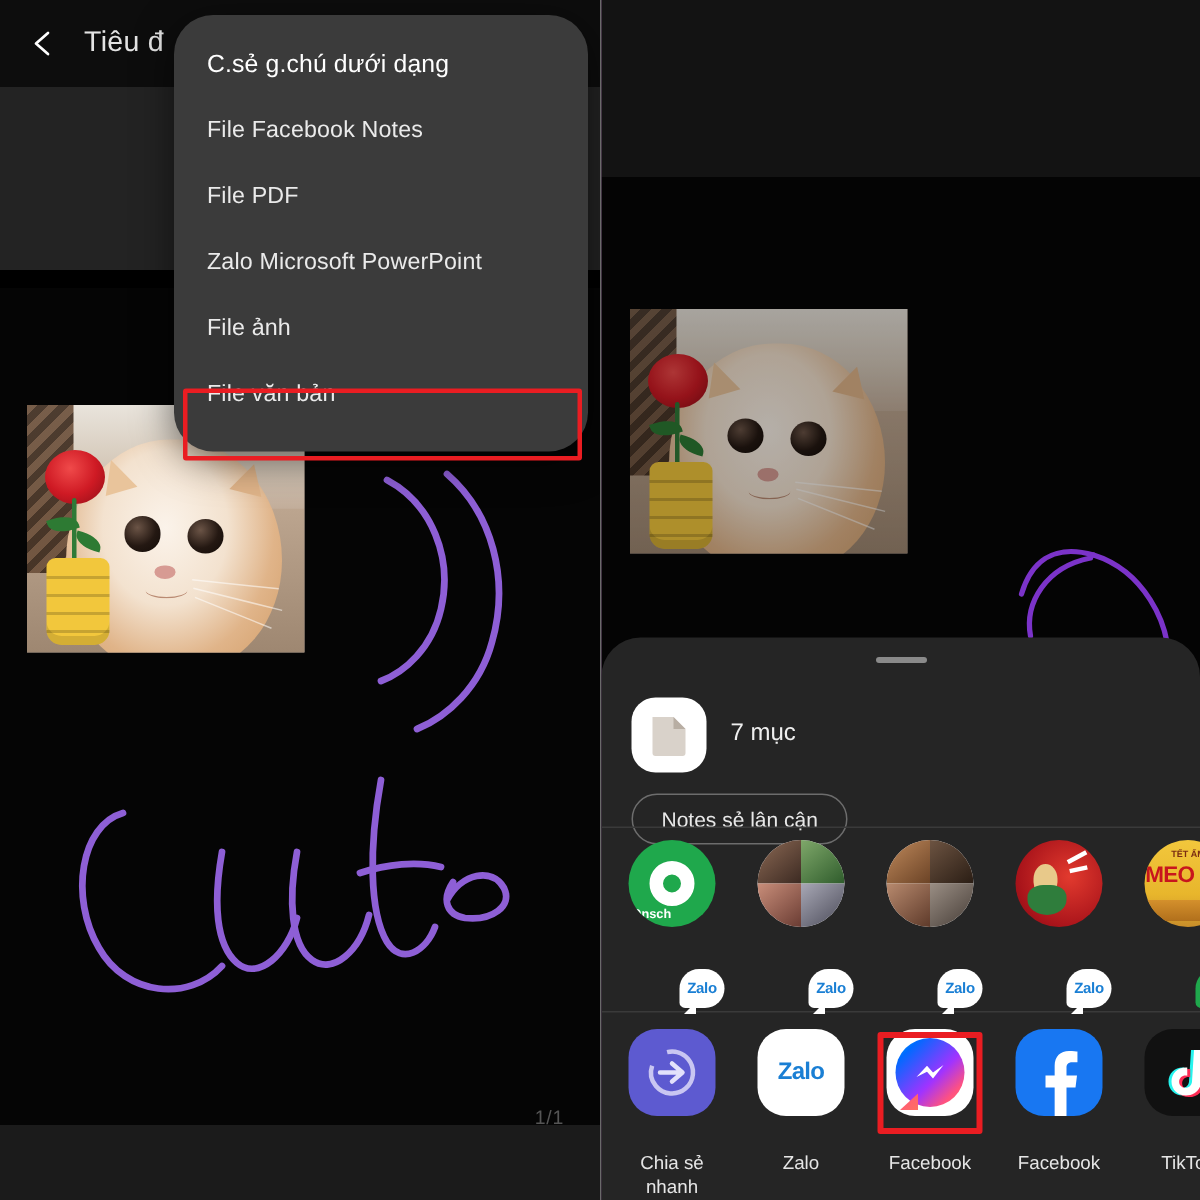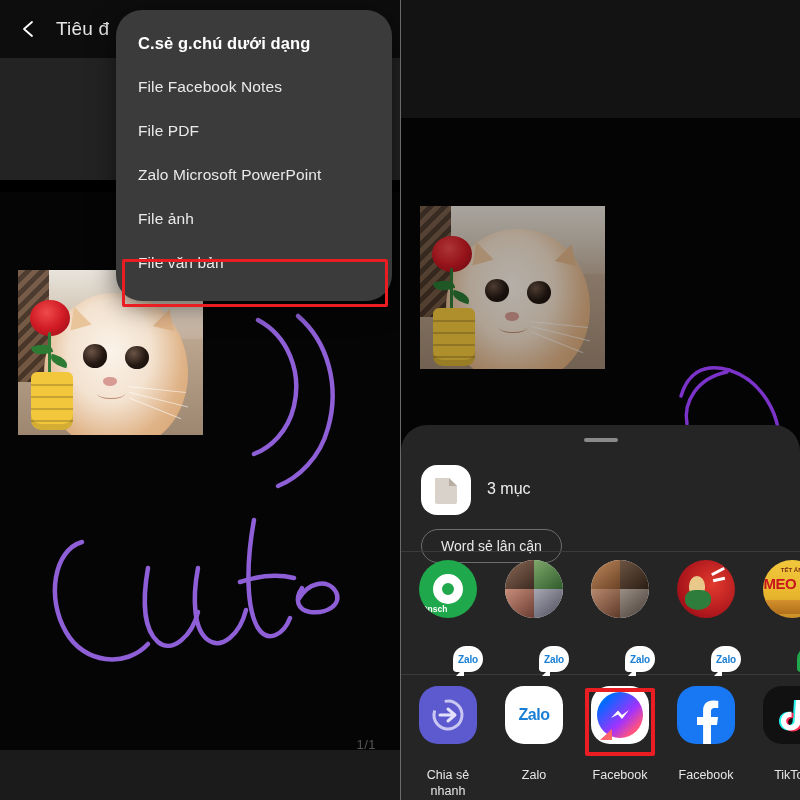--- a/index.html
+++ b/index.html
@@ -82,21 +82,21 @@
   
   .ink { position:absolute; pointer-events:none; }
 
   
   .menu {
     position: absolute; left: 116px; top: 10px; width: 276px;
     background: #3b3b3b; border-radius: 26px; padding: 14px 0 16px 0;
     box-shadow: 0 6px 26px rgba(0,0,0,.55); z-index: 40;
   }
   .menu-title {
-    color: #fff; font-size: 16.5px; font-weight: bold; padding: 10px 22px 12px 22px;
+    color: #fff; font-size: 16.5px; font-weight: normal; padding: 10px 22px 12px 22px;
     letter-spacing: .1px;
   }
   .menu-item {
     color: #eaeaea; font-size: 15.5px; padding: 13px 22px; letter-spacing: .1px;
   }
   .menu-item.highlighted { position: relative; }
   .menu-hl-box {
     position: absolute; left: 6px; top: 249px; width: 266px; height: 48px;
     border: 3px solid #ea1d22; border-radius: 2px; z-index: 45; pointer-events:none;
   }
@@ -290,23 +290,23 @@
     <div class="sheet">
       <div class="grab"></div>
 
       <div class="sheet-head">
         <div class="file-chip">
           <svg width="26" height="30" viewBox="0 0 26 30">
             <path d="M2 3 h14 l8 8 v16 a2 2 0 0 1 -2 2 H4 a2 2 0 0 1 -2 -2 Z" fill="#d9d2ca"></path>
             <path d="M16 3 l8 8 h-8 Z" fill="#b8aea3"></path>
           </svg>
         </div>
-        <div class="item-count">3 mục</div>
+        <div class="item-count">7 mục</div>
         <div class="nearby-btn">
-          <span>Word sẻ lân cận</span>
+          <span>Notes sẻ lân cận</span>
         </div>
       </div>
 
       <div class="sheet-div" style="top:126px;"></div>
       <div class="sheet-div" style="top:249px;"></div>
     </div>
 
     <div class="row row-contacts">
 
       <div class="contact">

